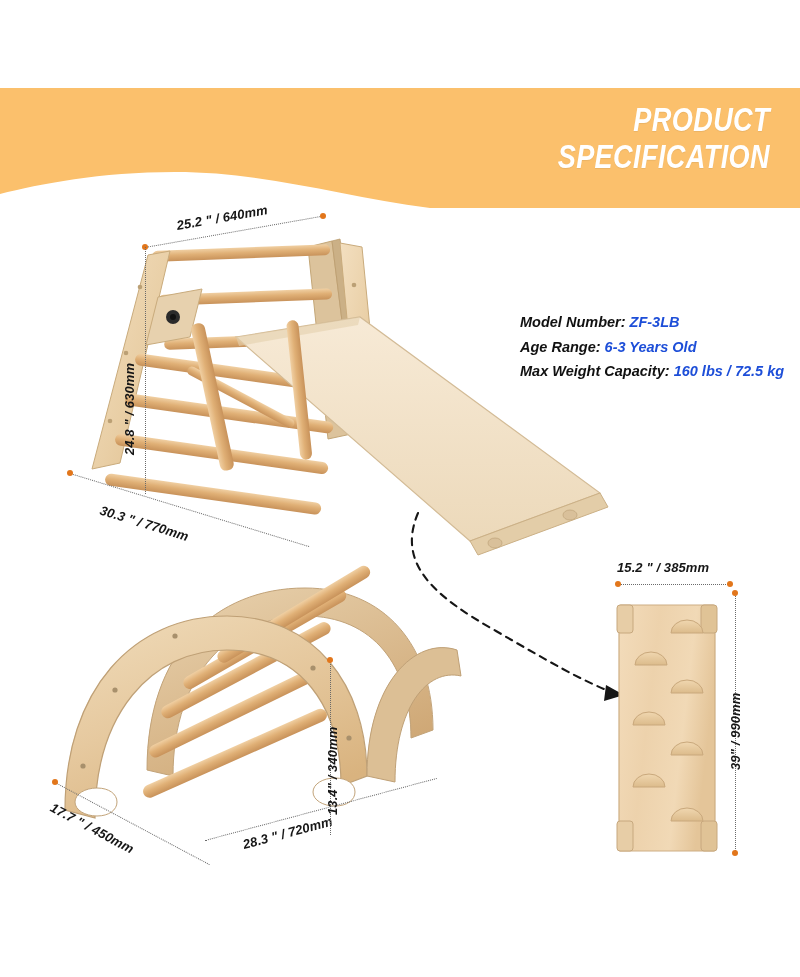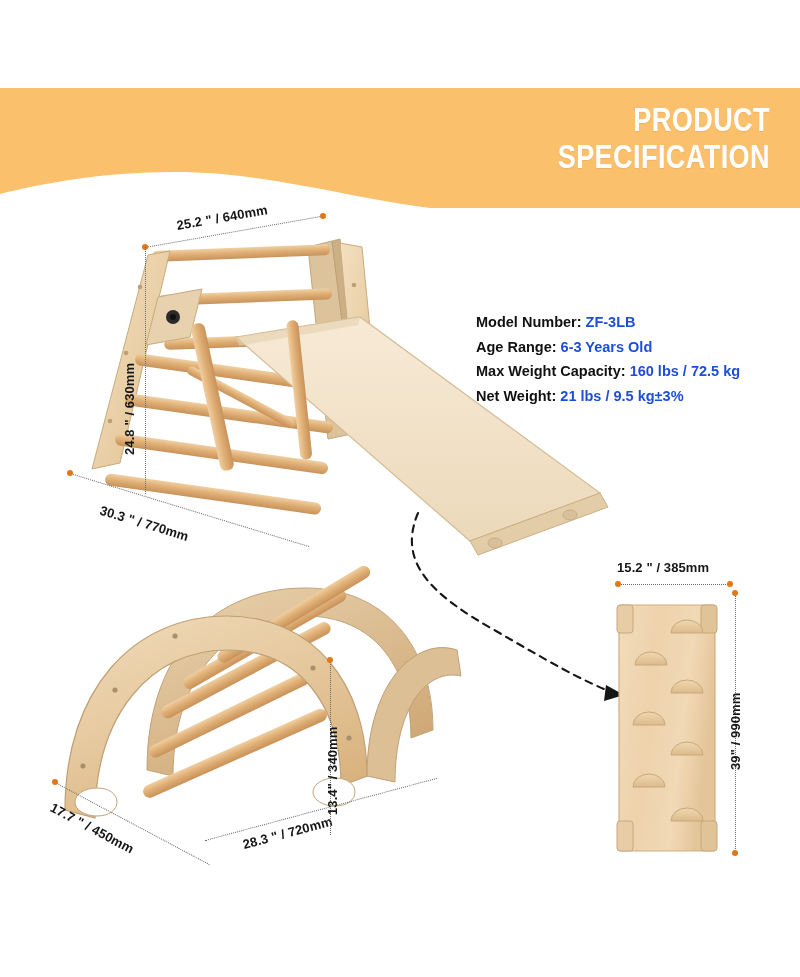--- a/index.html
+++ b/index.html
@@ -1,37 +1,37 @@
 <!DOCTYPE html>
 <html><head>
 <meta charset="utf-8">
 <style>
   * { box-sizing: border-box; margin: 0; padding: 0; }
   html, body { width: 800px; height: 977px; background: #fff; }
   body { font-family: "Liberation Sans", sans-serif; position: relative; overflow: hidden; }
 
-  .page { position: relative; width: 800px; height: 977px; background: #fff; }
+  .page { position: relative; width: 800px; height: 977px; background: #fff; font-style: italic; }
 
   
   .banner { position: absolute; left: 0; top: 88px; width: 800px; height: 120px; }
   .banner svg { display: block; width: 800px; height: 120px; }
   .banner-title {
     position: absolute; right: 30px; top: 14px; width: 420px;
     text-align: right; color: #fff;
     font-family: "Liberation Sans Narrow", "Liberation Sans", sans-serif;
     font-weight: 700; font-size: 33px; line-height: 1.12;
     letter-spacing: 0.5px; transform: scaleX(0.82); transform-origin: right top;
     text-shadow: 0 1px 1px rgba(0,0,0,0.07);
   }
   .banner-title .l2 { display: block; }
 
   
   .spec-list { position: absolute; left: 476px; top: 310px; width: 320px; }
   .spec-row { font-size: 14.5px; line-height: 24.5px; white-space: nowrap; }
-  .spec-label { color: #111; font-weight: 700; }
+  .spec-label { color: #111; font-weight: 700; margin-left: 44px; }
   .spec-value { color: #1d4ed8; font-weight: 700; }
 
   
   .dim { position: absolute; font-weight: 700; color: #161616;
          font-size: 13px; white-space: nowrap; letter-spacing: .1px; }
 
   
   .guide { position: absolute; }
   .guide.h { border-top: 1px dotted #6a6a6a; height: 0; }
   .guide.v { border-left: 1px dotted #6a6a6a; width: 0; }
@@ -66,24 +66,20 @@
       <span class="spec-value">ZF-3LB</span>
     </div>
     <div class="spec-row">
       <span class="spec-label">Age Range:</span>
       <span class="spec-value">6-3 Years Old</span>
     </div>
     <div class="spec-row">
       <span class="spec-label">Max Weight Capacity:</span>
       <span class="spec-value">160 lbs / 72.5 kg</span>
     </div>
-    <div class="spec-row">
-      <span class="spec-label">Net Weight:</span>
-      <span class="spec-value">21 lbs / 9.5 kg±3%</span>
-    </div>
   </div>
 
   <svg style="position:absolute;left:40px;top:225px;width:580px;height:330px" viewBox="0 0 580 330">
     <defs>
       <linearGradient id="ply" x1="0" y1="0" x2="1" y2="1">
         <stop offset="0" stop-color="#f3dfc0"></stop>
           <stop offset="0.55" stop-color="#e9cfa6"></stop>
         <stop offset="1" stop-color="#dfbd8c"></stop>
       </linearGradient>
       <linearGradient id="plyL" x1="0" y1="0" x2="0" y2="1">

